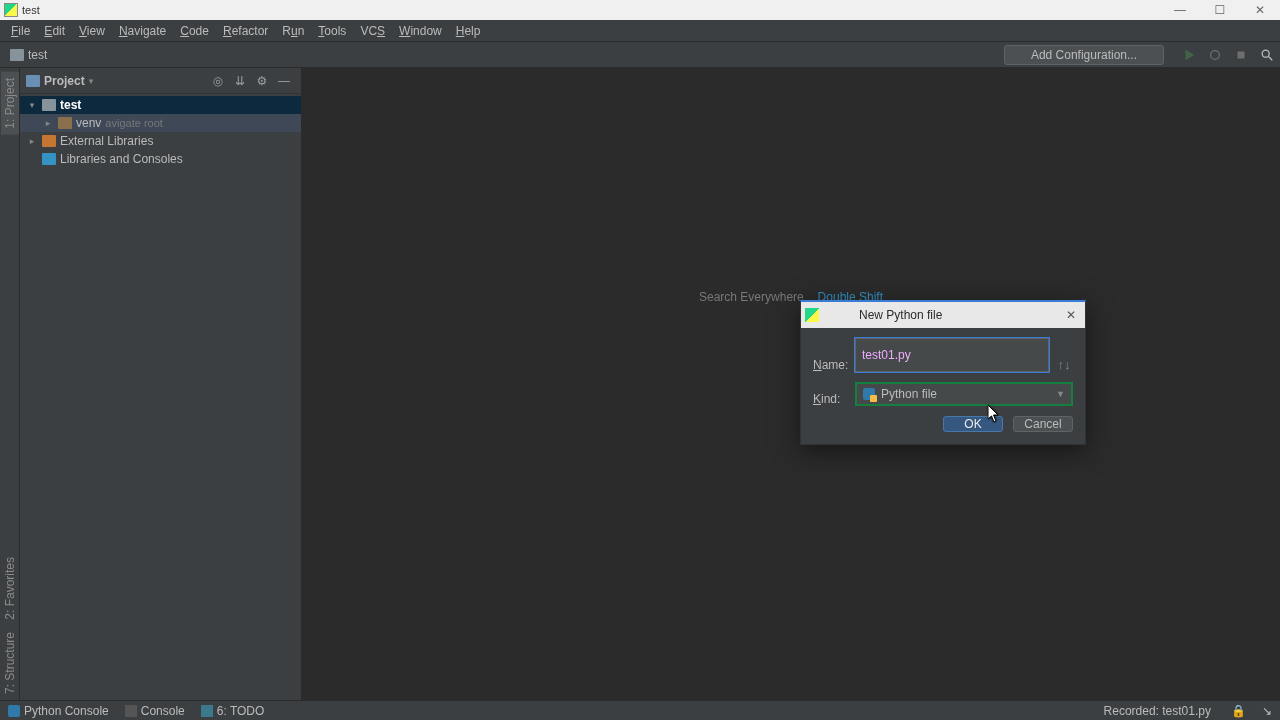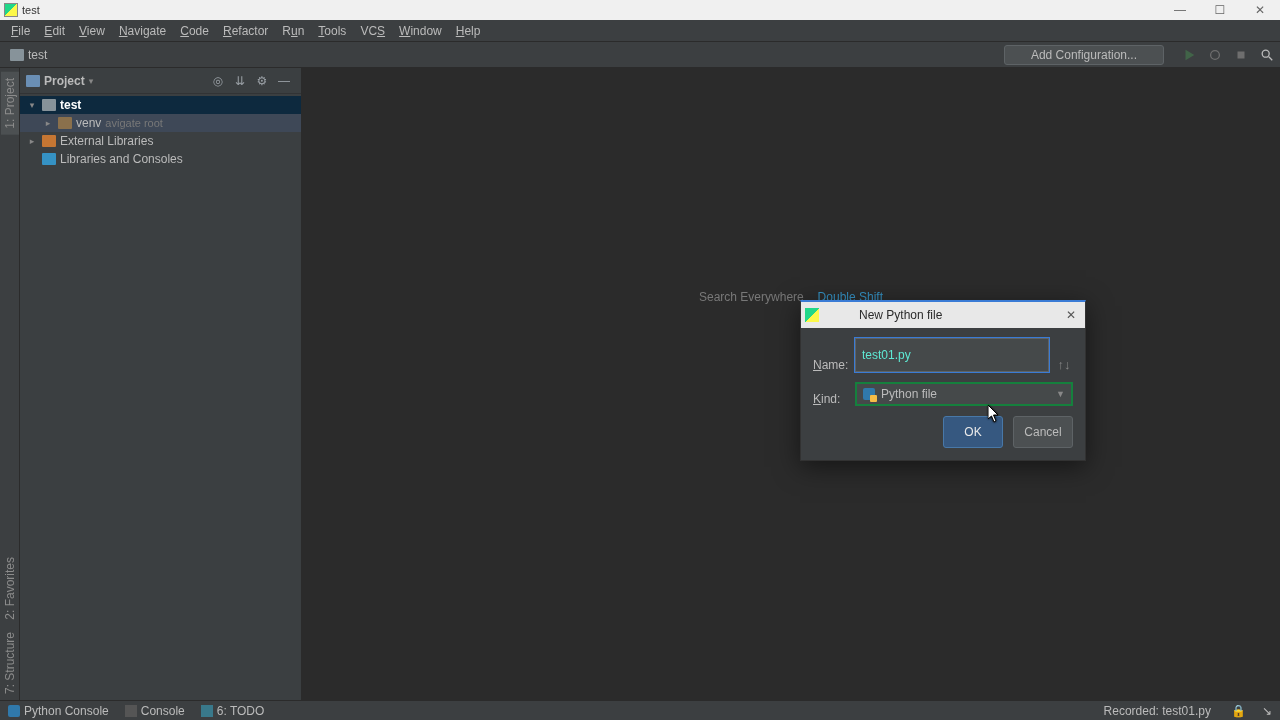--- a/index.html
+++ b/index.html
@@ -51,28 +51,28 @@
 
 .dialog { position:absolute; left:498px; top:232px; width:286px; background:#3c3f41; border:1px solid #323232; box-shadow:0 6px 24px rgba(0,0,0,.5); border-top:2px solid #3a7bd5; }
 .dlg-title { height:26px; background:#e8e8e8; display:flex; align-items:center; padding:0 4px; color:#2b2b2b; }
 .dlg-title .dicn { width:14px; height:14px; margin-right:6px; background:linear-gradient(135deg,#21d789 50%,#fcf84a 50%); }
 .dlg-title .dtxt { flex:1; font-size:12px;margin-left:34px; }
 .dlg-title .dclose { width:20px; text-align:center; color:#555; cursor:default; }
 .dlg-body { padding:10px 12px 12px 12px; }
 .dlg-row { display:flex; align-items:flex-end; margin-bottom:10px; }
 .dlg-row .dlbl { width:42px; color:#bbbbbb; }
 .dlg-row .dlbl .ul { text-decoration:underline; }
-.dlg-input { flex:1; height:24px; background:#45494a; border:1px solid #5e6366; outline:1px solid #3a7bd5; color:#5eead4; padding:16px 6px; }
+.dlg-input { flex:1; height:24px; background:#45494a; border:1px solid #5e6366; outline:1px solid #3a7bd5; color:#f0abfc; padding:16px 6px; }
 .dlg-sort { width:18px; margin-left:6px; color:#888; text-align:center; font-size:13px; }
 .dlg-select { flex:1; height:24px; background:#45494a; border:2px solid #15803d; display:flex; align-items:center; padding:0 6px; color:#bbbbbb; position:relative; }
 .dlg-select .sicn { width:12px; height:12px; background:#3079ab; margin-right:6px; border-radius:2px; position:relative; }
 .dlg-select .sicn::after { content:""; position:absolute; right:-2px; bottom:-2px; width:7px; height:7px; background:#f5bd47; border-radius:1px; }
 .dlg-select .scaret { position:absolute; right:6px; font-size:9px; color:#888; }
 .dlg-buttons { display:flex; justify-content:flex-end; gap:10px; margin-top:6px; }
-.dlg-btn { min-width:60px; height:32px; border:1px solid #5e6366; background:#4c5052; color:#bbbbbb; display:flex; align-items:center; justify-content:center; border-radius:3px; }
+.dlg-btn { min-width:60px; height:16px; border:1px solid #5e6366; background:#4c5052; color:#bbbbbb; display:flex; align-items:center; justify-content:center; border-radius:3px; }
 .dlg-btn.primary { background:#365880; border-color:#4878a8; color:#eaeaea; }
 .cursor { position:absolute; left:686px; top:337px; width:12px; height:18px; pointer-events:none; }
 .cursor svg { width:12px; height:18px; filter:drop-shadow(0 0 1px #000); }
 </style>
 </head>
 <body>
 
 <div class="titlebar">
   <div class="app-icon"></div>
   <div class="title">test</div>

